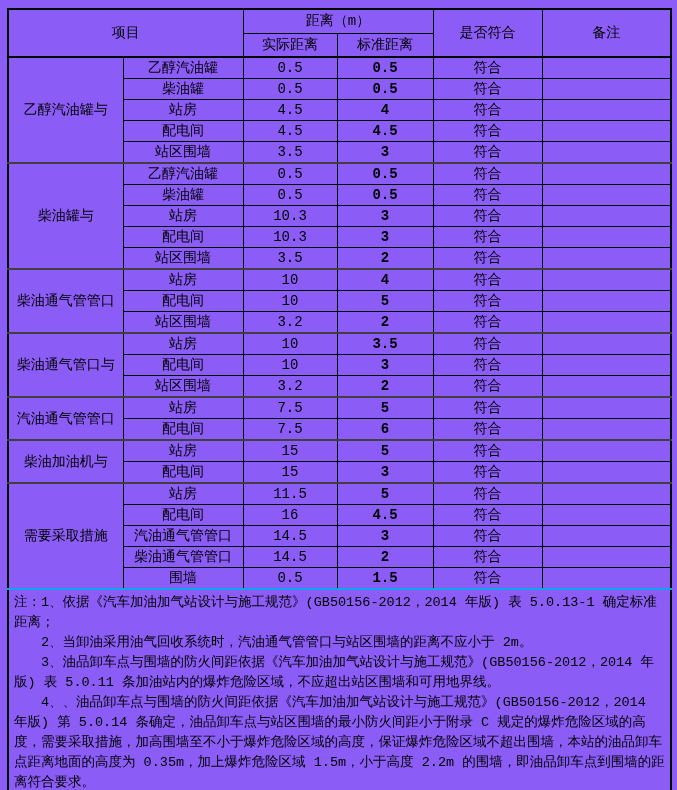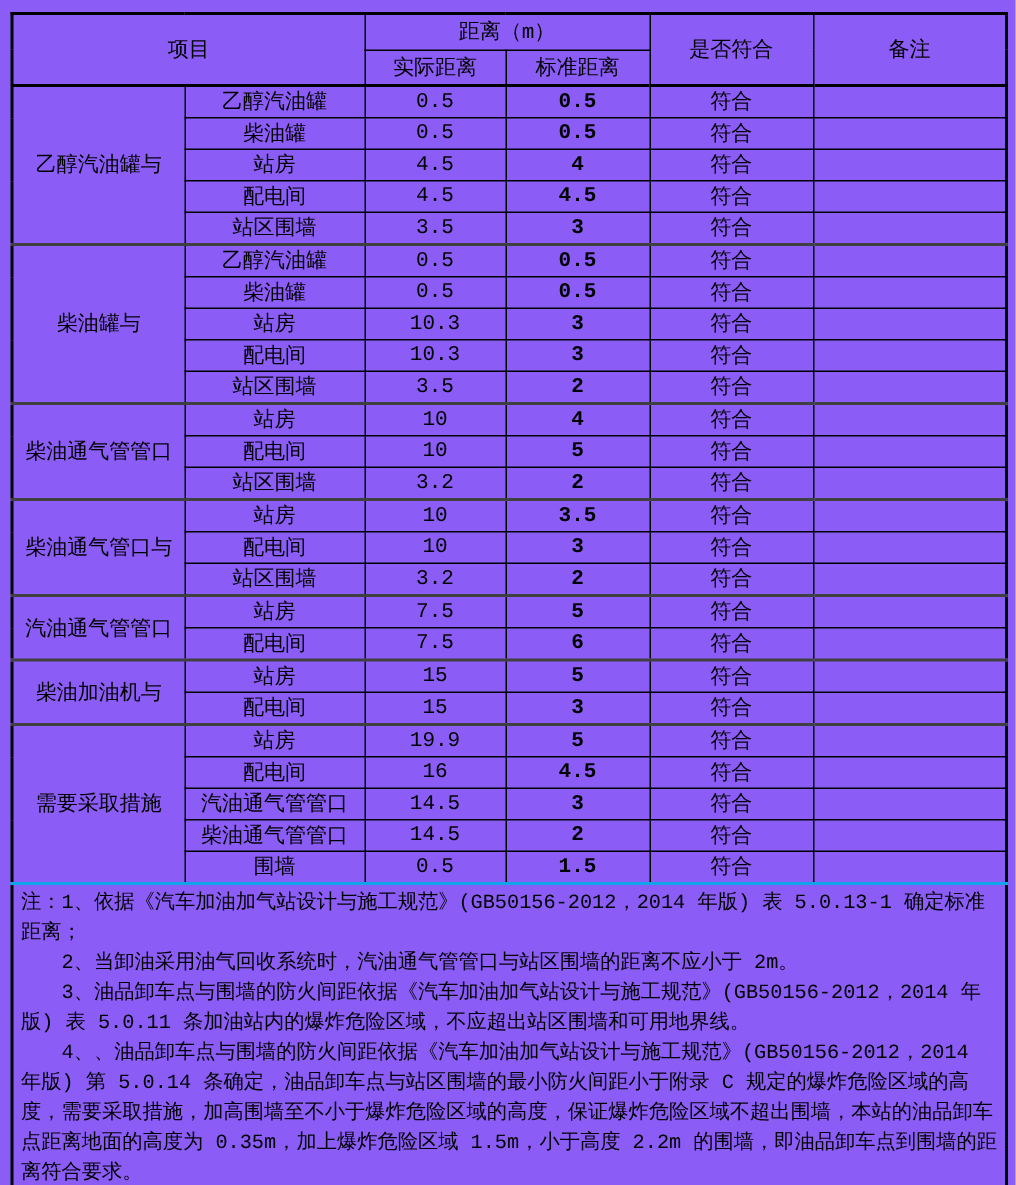--- a/index.html
+++ b/index.html
@@ -222,21 +222,21 @@
         <td>配电间</td>
         <td class="num">15</td>
         <td class="std">3</td>
         <td>符合</td>
         <td></td>
       </tr>
 
       <tr class="gs">
         <td rowspan="5">需要采取措施</td>
         <td>站房</td>
-        <td class="num">19.9</td>
+        <td class="num">11.5</td>
         <td class="std">5</td>
         <td>符合</td>
         <td></td>
       </tr>
       <tr>
         <td>配电间</td>
         <td class="num">16</td>
         <td class="std">4.5</td>
         <td>符合</td>
         <td></td>

